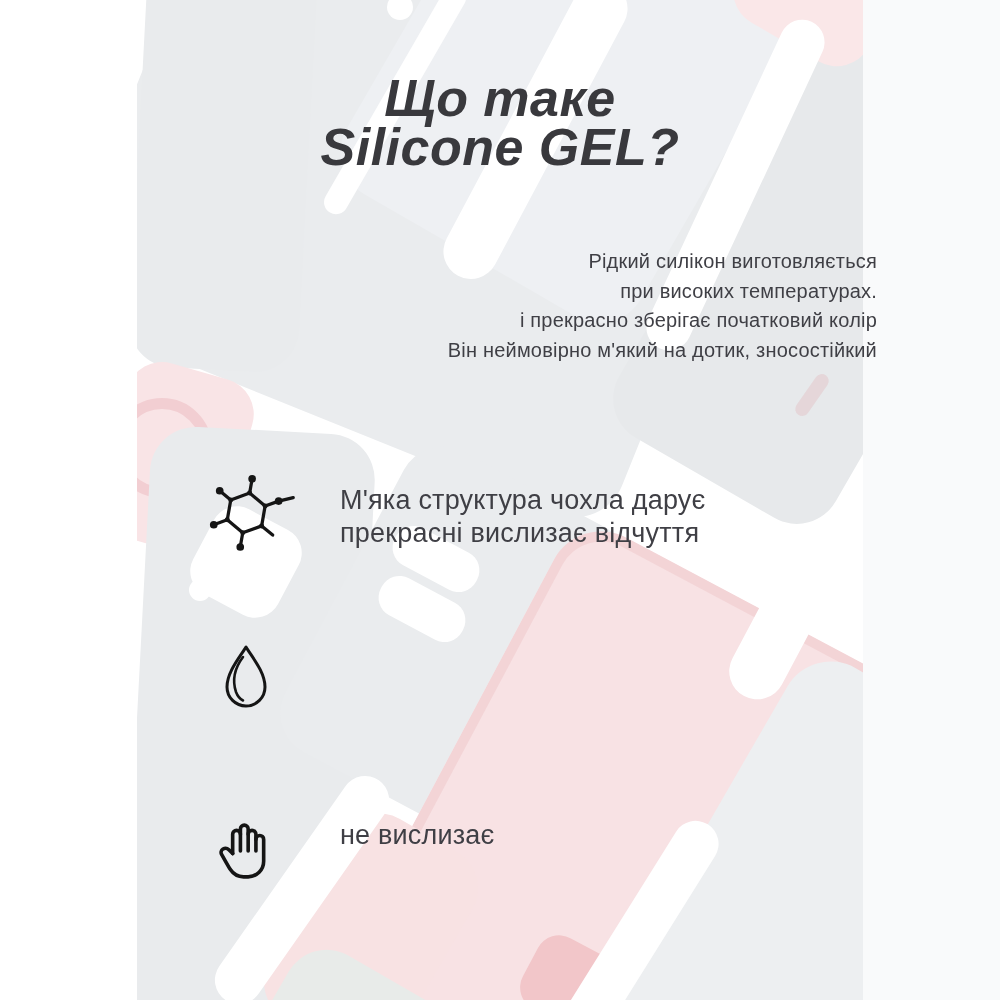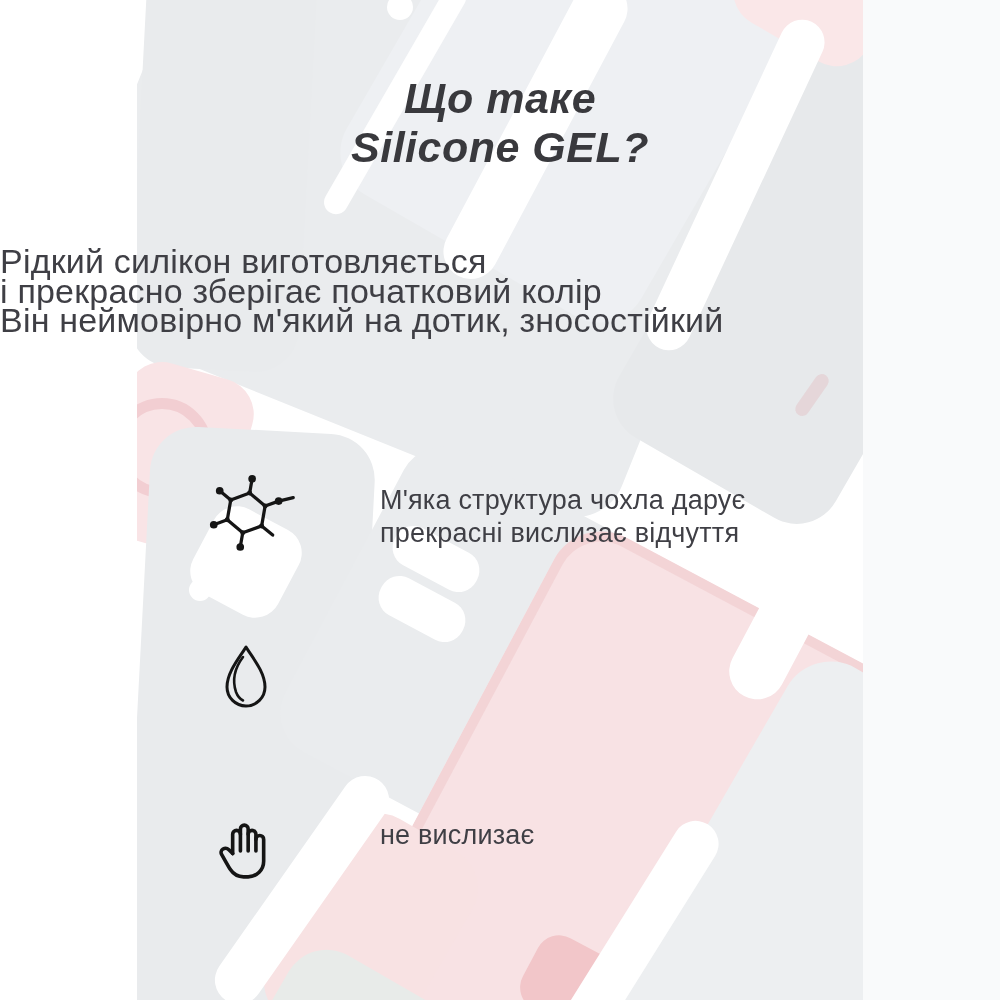--- a/index.html
+++ b/index.html
@@ -6,29 +6,29 @@
   .poster{
     position:relative;width:1000px;height:1000px;margin:0 auto;
     overflow:hidden;background:#ffffff;
     font-family:"Liberation Sans", sans-serif;
   }
   .shape{position:absolute;}
   .rr{border-radius:48px;}
   .content{position:absolute;z-index:10;}
   .title{
     left:0;top:74px;width:1000px;text-align:center;
-    font-size:43px;font-weight:bold;font-style:italic;
+    font-size:52px;font-weight:bold;font-style:italic;
     color:#39393d;line-height:49px;letter-spacing:0.5px;
   }
   .intro{
-    left:0;top:247px;width:877px;text-align:left;
-    font-size:34px;color:#3f3f45;line-height:29.5px;letter-spacing:0.2px;
+    left:0;top:247px;width:877px;text-align:right;
+    font-size:20px;color:#3f3f45;line-height:29.5px;letter-spacing:0.2px;
   }
   .feature-text{
-    font-size:27px;color:#3f3f45;line-height:33px;letter-spacing:0.2px;margin-left:40px;
+    font-size:27px;color:#3f3f45;line-height:33px;letter-spacing:0.2px;
   }
   .icon-wrap{position:absolute;z-index:10;}
   .icon-wrap svg{display:block;}
 </style>
 </head>
 <body>
 
 <div class="poster">
 
   <div class="shape rr" style="left:130px;top:-120px;width:600px;height:560px;background:#eaecee;transform:rotate(22deg);border-radius:50px;"></div>
@@ -75,20 +75,21 @@
   <div class="shape" style="left:0;top:0;width:137px;height:1000px;background:#ffffff;z-index:4;"></div>
   <div class="shape" style="left:863px;top:0;width:137px;height:1000px;background:#f9fafb;z-index:4;"></div>
 
   <div class="content title">
     <div>Що таке</div>
     <div>Silicone GEL?</div>
   </div>
 
   <div class="content intro">
     <div>Рідкий силікон виготовляється</div>
+    <div>при високих температурах.</div>
     <div>і прекрасно зберігає початковий колір</div>
     <div>Він неймовірно м'який на дотик, зносостійкий</div>
   </div>
 
   <div class="icon-wrap" style="left:203px;top:464px;">
     <svg width="96" height="94" viewBox="0 0 100 92" fill="none" stroke="#151515" stroke-width="3.4" stroke-linecap="round" stroke-linejoin="round">
       <polygon points="48.6,27.3 64.7,40.8 61.1,61.5 41.4,68.7 25.3,55.2 28.9,34.5" fill="none"></polygon>
       <line x1="48.6" y1="27.3" x2="51.2" y2="12.5"></line>
       <line x1="64.7" y1="40.8" x2="78.8" y2="35.7"></line>
       <line x1="78.8" y1="35.7" x2="94" y2="32"></line>

